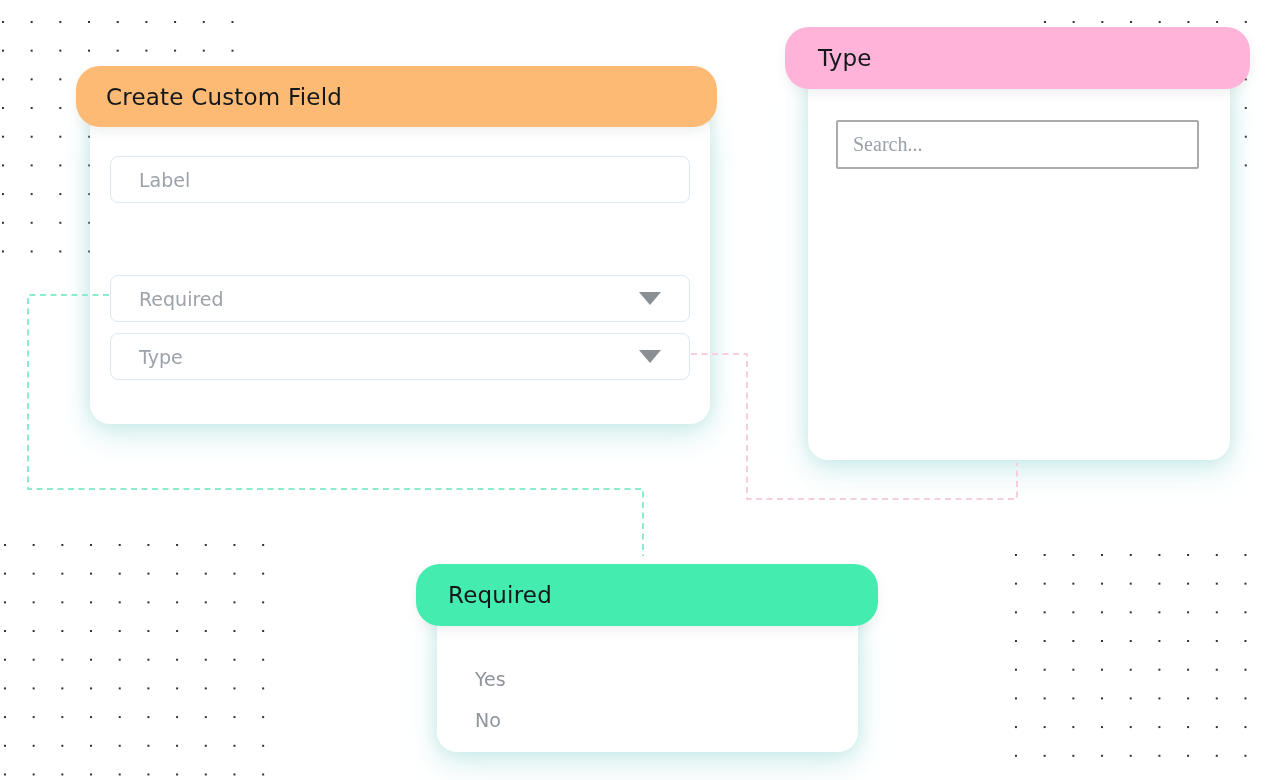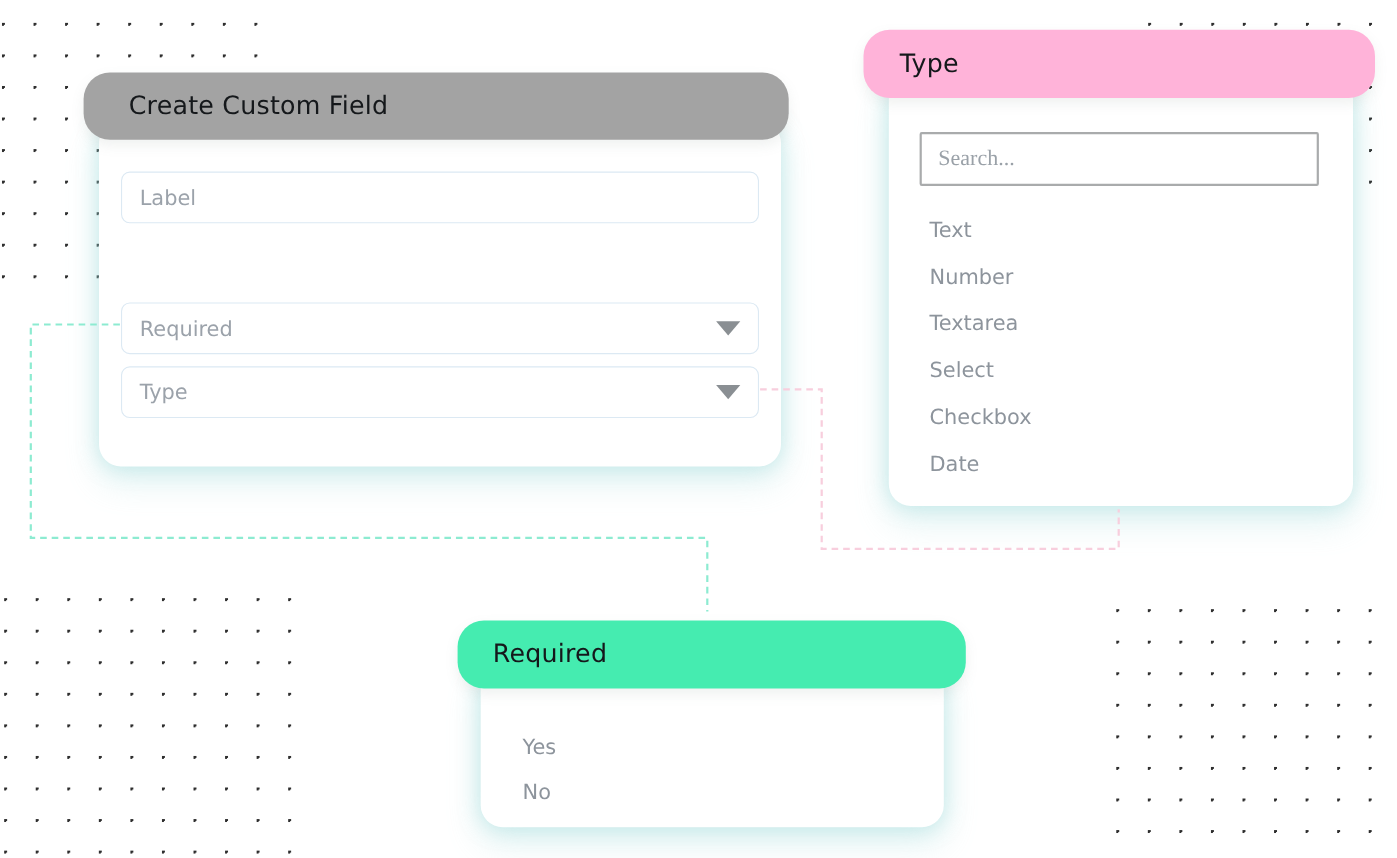--- a/index.html
+++ b/index.html
@@ -41,30 +41,30 @@
     font-size: 23px; color: #15181b; letter-spacing: 0.2px;
   }
   .card-body {
     position: absolute; z-index: 10;
     background: #ffffff;
     border-radius: 20px;
     box-shadow: 0 0 18px rgba(158,219,219,0.50), 0 14px 30px rgba(158,219,219,0.32);
   }
 
   
-  .hdr-create { left: 76px; top: 66px; width: 641px; height: 61px; background: #a3a3a3; padding-left: 41px; }
+  .hdr-create { left: 76px; top: 66px; width: 641px; height: 61px; background: #fdba74; padding-left: 30px; }
   .body-create { left: 90px; top: 110px; width: 620px; height: 314px; }
 
   .field {
     position: absolute; left: 20px; width: 580px; height: 47px;
     border: 1.5px solid #dce9f3; border-radius: 8px;
     background: #fff;
     display: flex; align-items: center;
     font-size: 19px; color: #9ba2aa;
-    padding: 0 16px;
+    padding: 0 28px;
   }
   .field input {
     border: none; outline: none; width: 100%; height: 100%;
     font: inherit; color: #5a6068; background: transparent;
   }
   .field input::placeholder { color: #9ba2aa; opacity: 1; }
   .f-0 { top: 46px; }
   .f-1 { top: 106px; }
   .f-2 { top: 165px; cursor: pointer; }
   .f-3 { top: 223px; cursor: pointer; }
@@ -143,28 +143,20 @@
 
 <div class="card-header hdr-type">
   <span class="title">Type</span>
 </div>
 <div class="card-body body-type">
 
   <div class="search-box">
     <input type="text" placeholder="Search..." style="">
   </div>
 
-  <ul class="option-list list-type">
-    <li>Text</li>
-    <li>Number</li>
-    <li>Textarea</li>
-    <li>Select</li>
-    <li>Checkbox</li>
-    <li>Date</li>
-  </ul>
 
 </div>
 
 <div class="card-header hdr-required">
   <span class="title">Required</span>
 </div>
 <div class="card-body body-required">
 
   <ul class="option-list list-required">
     <li>Yes</li>

